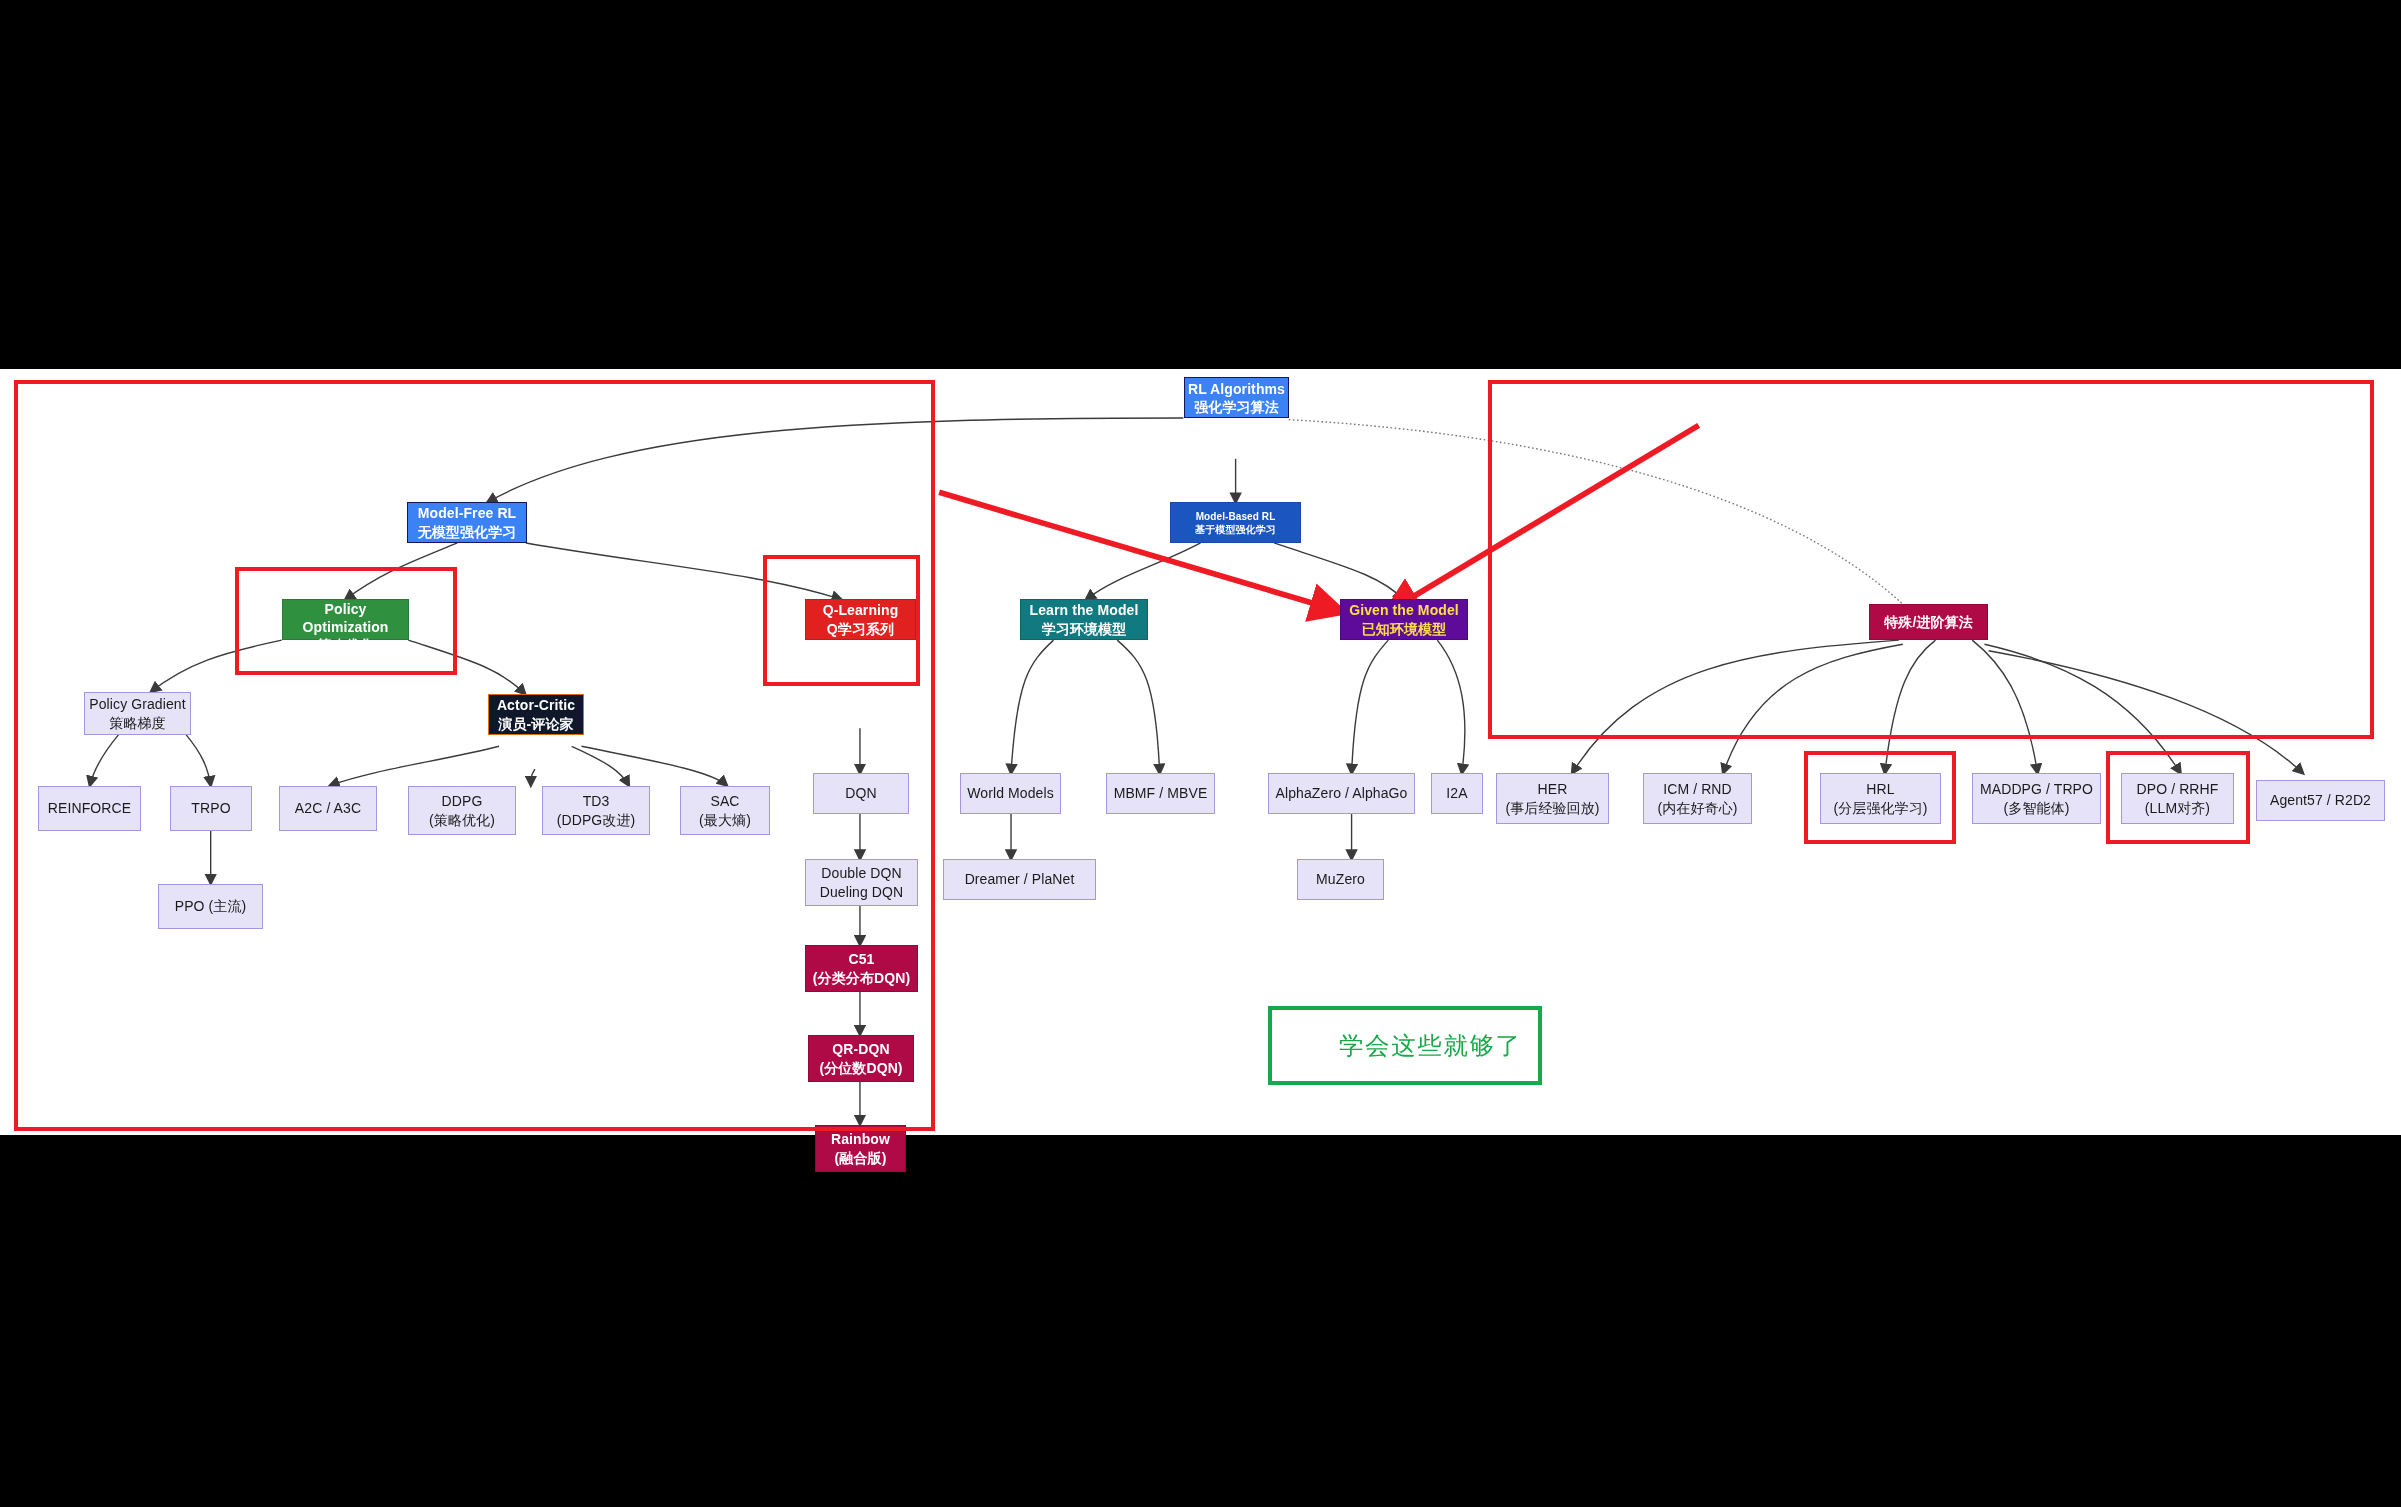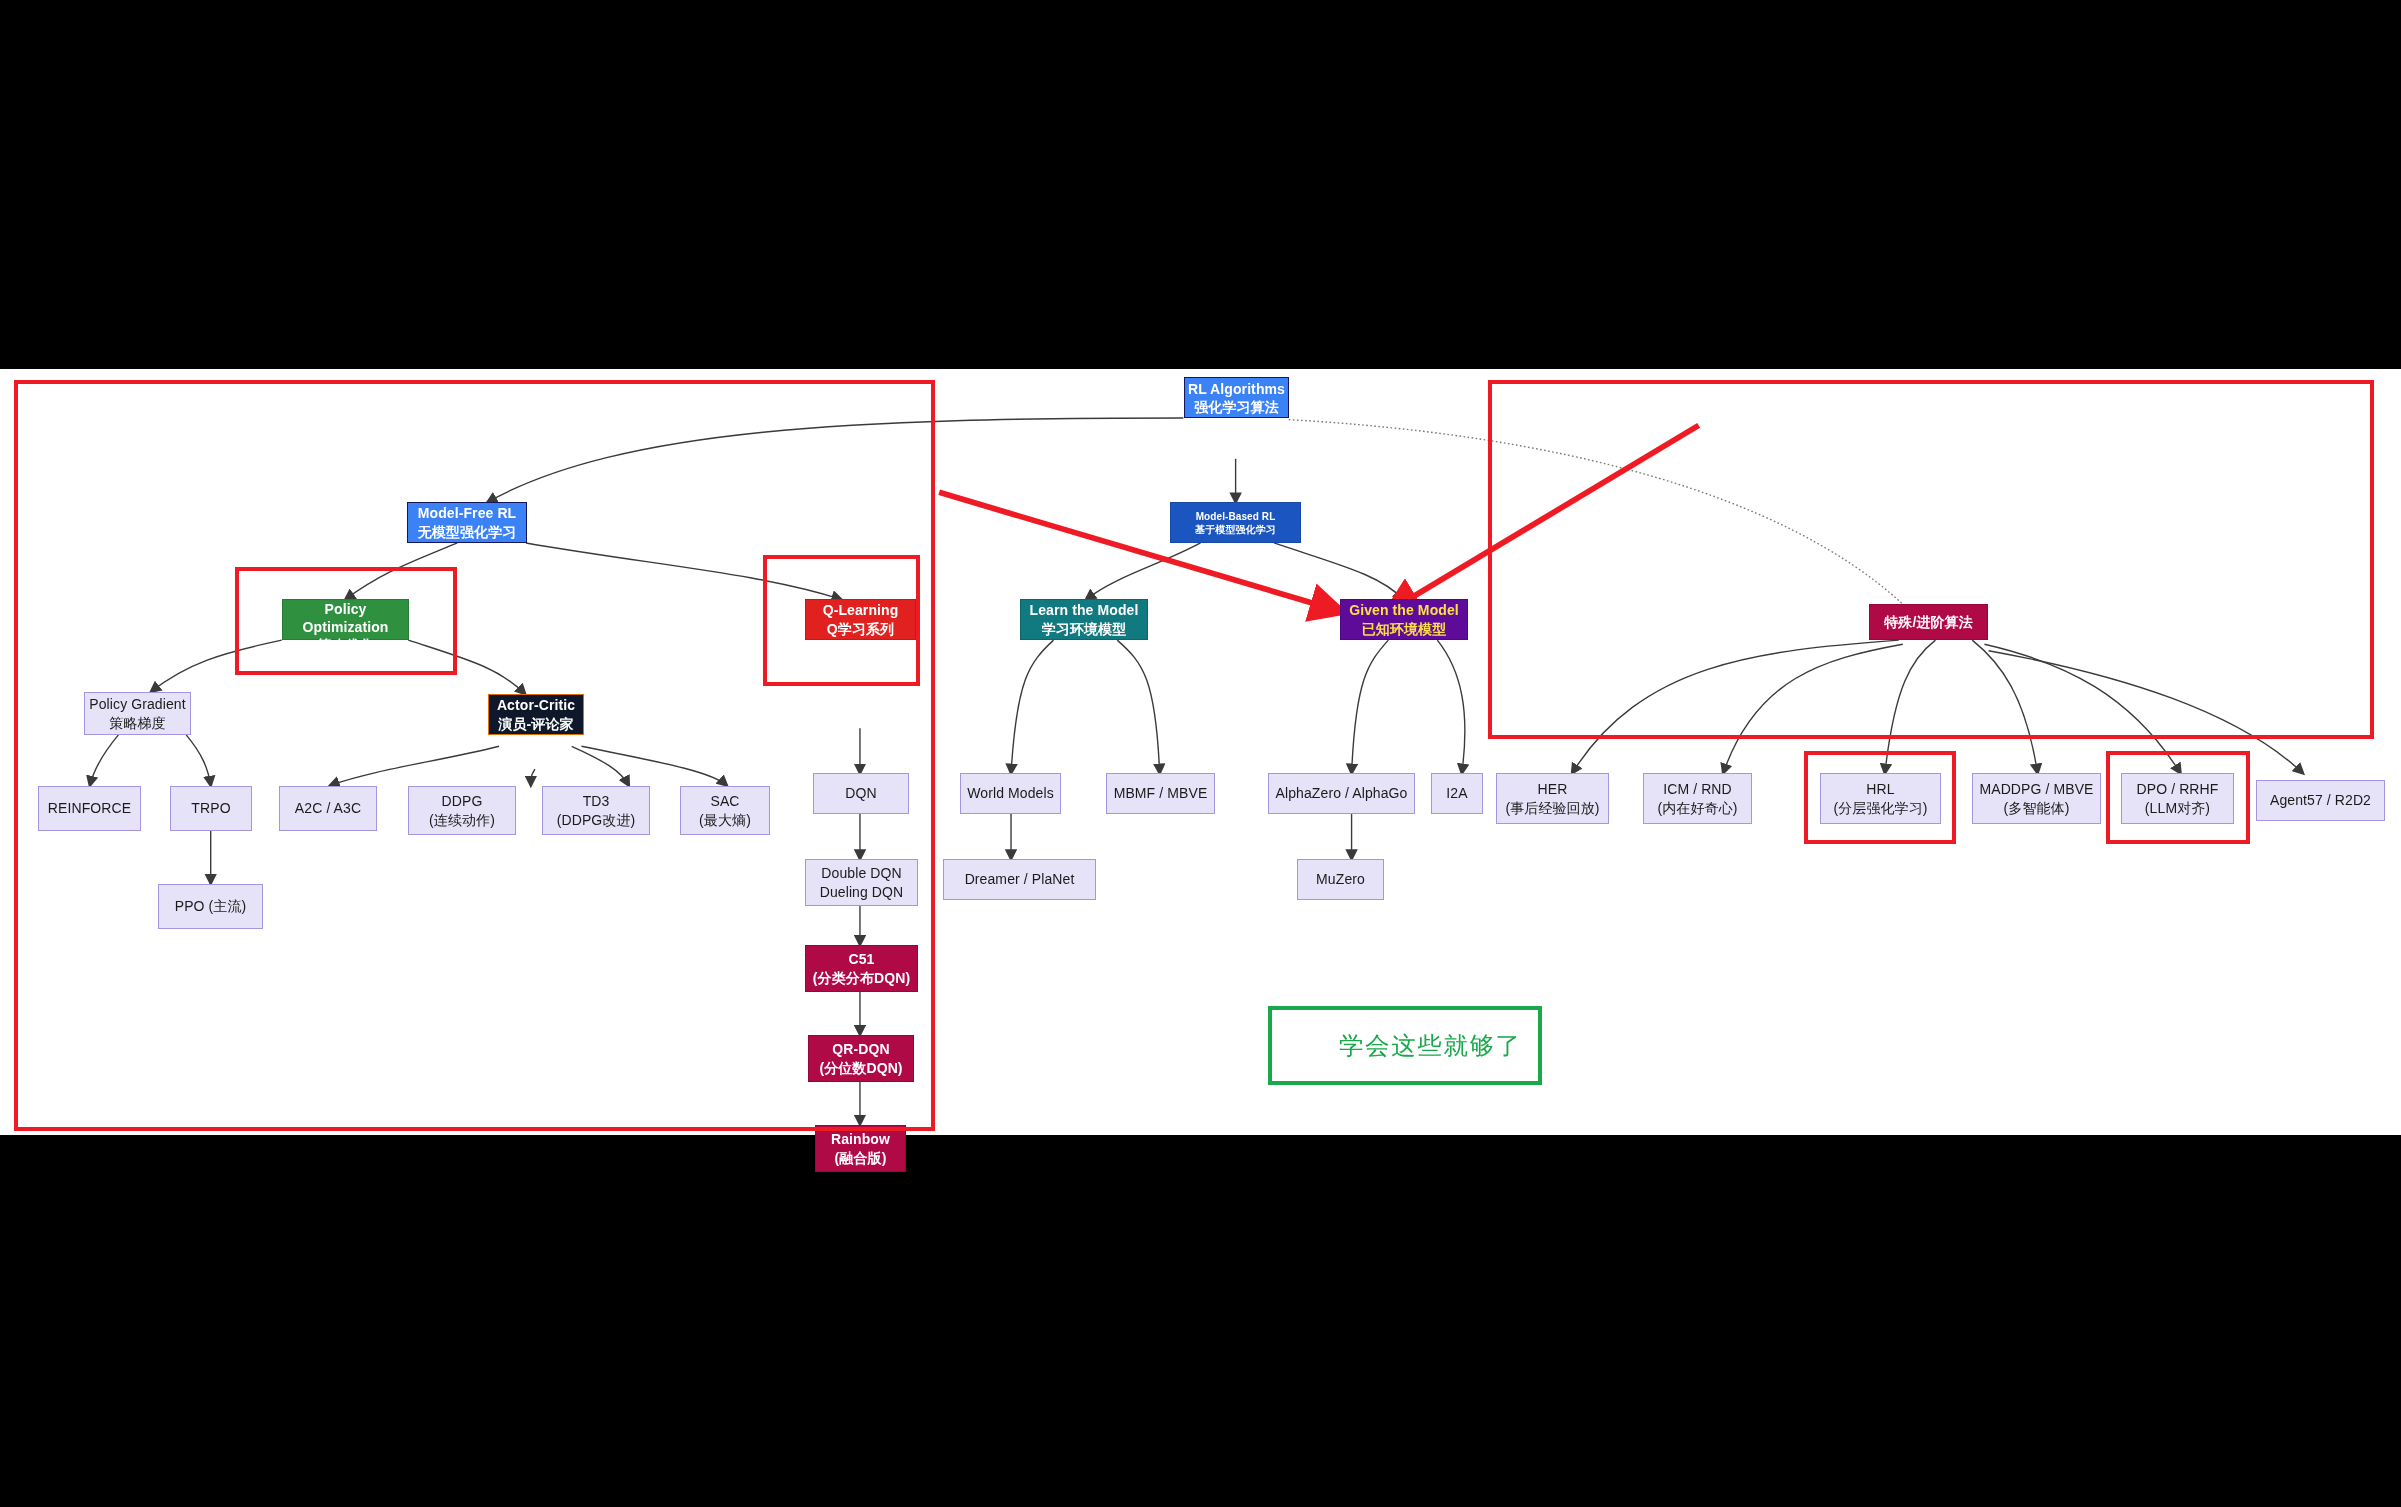--- a/index.html
+++ b/index.html
@@ -173,21 +173,21 @@
     <div class="node leaf" style="left:158px;top:515px;width:105px;height:45px;">
       <span class="l1">PPO (主流)</span>
     </div>
 
     <div class="node leaf" style="left:279px;top:417px;width:98px;height:45px;">
       <span class="l1">A2C / A3C</span>
     </div>
 
     <div class="node leaf" style="left:408px;top:417px;width:108px;height:49px;">
       <span class="l1">DDPG</span>
-      <span class="l2">(连续动作)</span>
+      <span class="l2">(策略优化)</span>
     </div>
 
     <div class="node leaf" style="left:542px;top:417px;width:108px;height:49px;">
       <span class="l1">TD3</span>
       <span class="l2">(DDPG改进)</span>
     </div>
 
     <div class="node leaf" style="left:680px;top:417px;width:90px;height:49px;">
       <span class="l1">SAC</span>
       <span class="l2">(最大熵)</span>
@@ -260,21 +260,21 @@
       <span class="l1">ICM / RND</span>
       <span class="l2">(内在好奇心)</span>
     </div>
 
     <div class="node leaf" style="left:1820px;top:404px;width:121px;height:51px;">
       <span class="l1">HRL</span>
       <span class="l2">(分层强化学习)</span>
     </div>
 
     <div class="node leaf" style="left:1972px;top:404px;width:129px;height:51px;">
-      <span class="l1">MADDPG / MBVE</span>
+      <span class="l1">MADDPG / TRPO</span>
       <span class="l2">(多智能体)</span>
     </div>
 
     <div class="node leaf" style="left:2121px;top:404px;width:113px;height:51px;">
       <span class="l1">DPO / RRHF</span>
       <span class="l2">(LLM对齐)</span>
     </div>
 
     <div class="node leaf" style="left:2256px;top:411px;width:129px;height:41px;">
       <span class="l1">Agent57 / R2D2</span>

